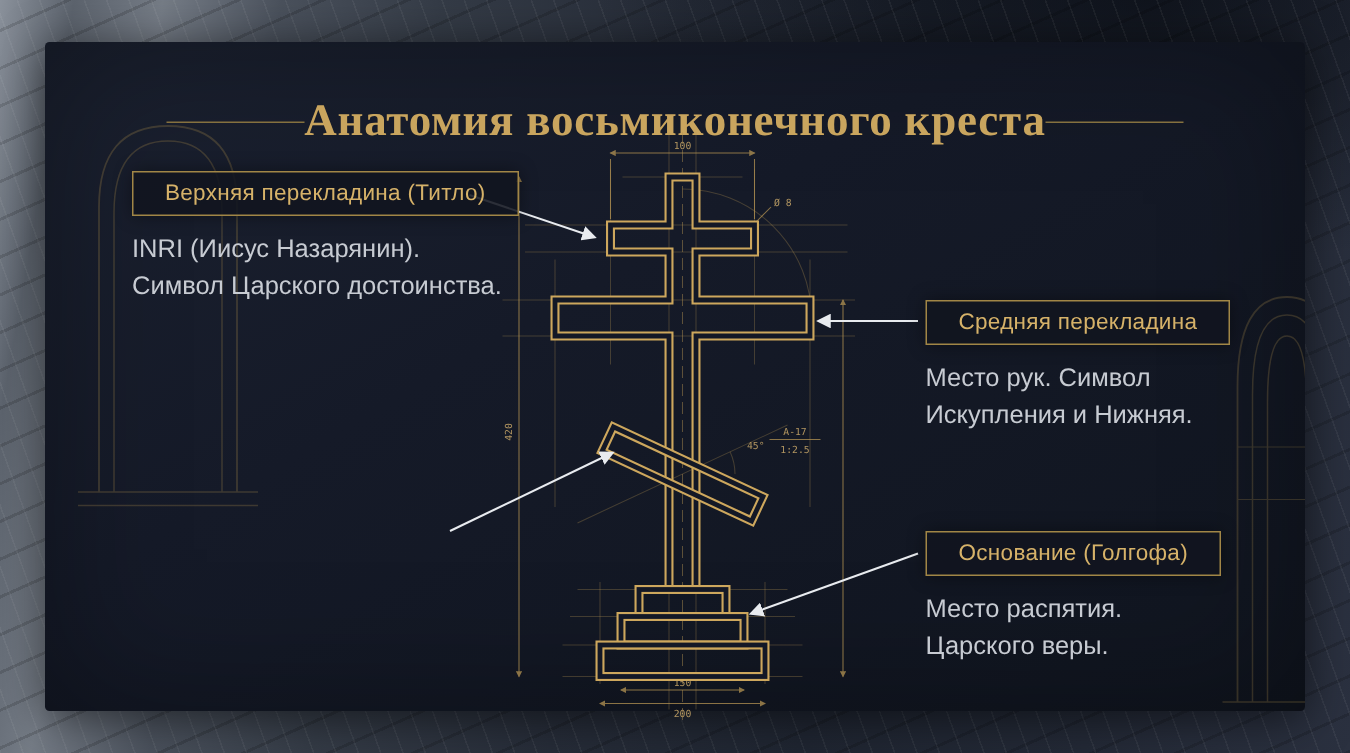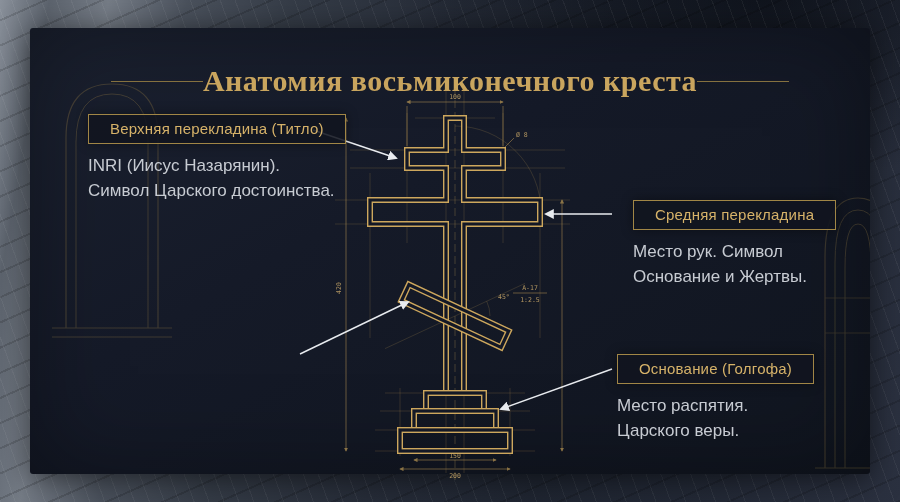--- a/index.html
+++ b/index.html
@@ -172,25 +172,25 @@
   </svg>
 
   <div class="callout" style="left:88px;top:114px;">
     <div class="co-box">Верхняя перекладина (Титло)</div>
     <div class="co-desc">
       <span>INRI (Иисус Назарянин).</span><br>
       <span>Символ Царского достоинства.</span>
     </div>
   </div>
 
-  <div class="callout" style="left:617px;top:200px;margin-left:16px;">
+  <div class="callout" style="left:617px;top:200px;">
     <div class="co-box">Средняя перекладина</div>
     <div class="co-desc">
       <span>Место рук. Символ</span><br>
-      <span>Основание и Жертвы.</span>
+      <span>Искупления и Нижняя.</span>
     </div>
   </div>
 
 
   <div class="callout" style="left:617px;top:354px;">
     <div class="co-box">Основание (Голгофа)</div>
     <div class="co-desc">
       <span>Место распятия.</span><br>
       <span>Царского веры.</span>
     </div>

